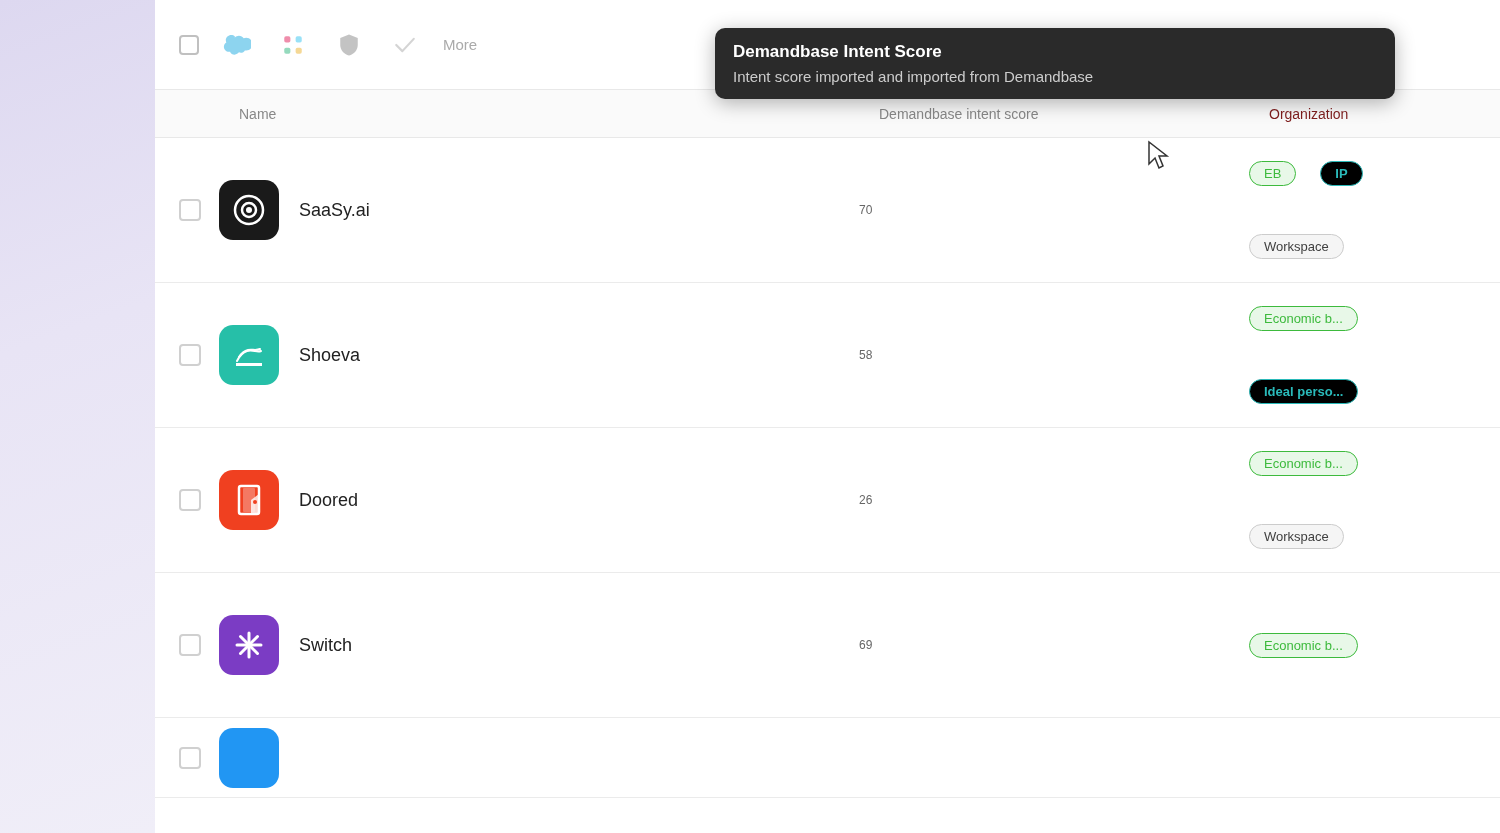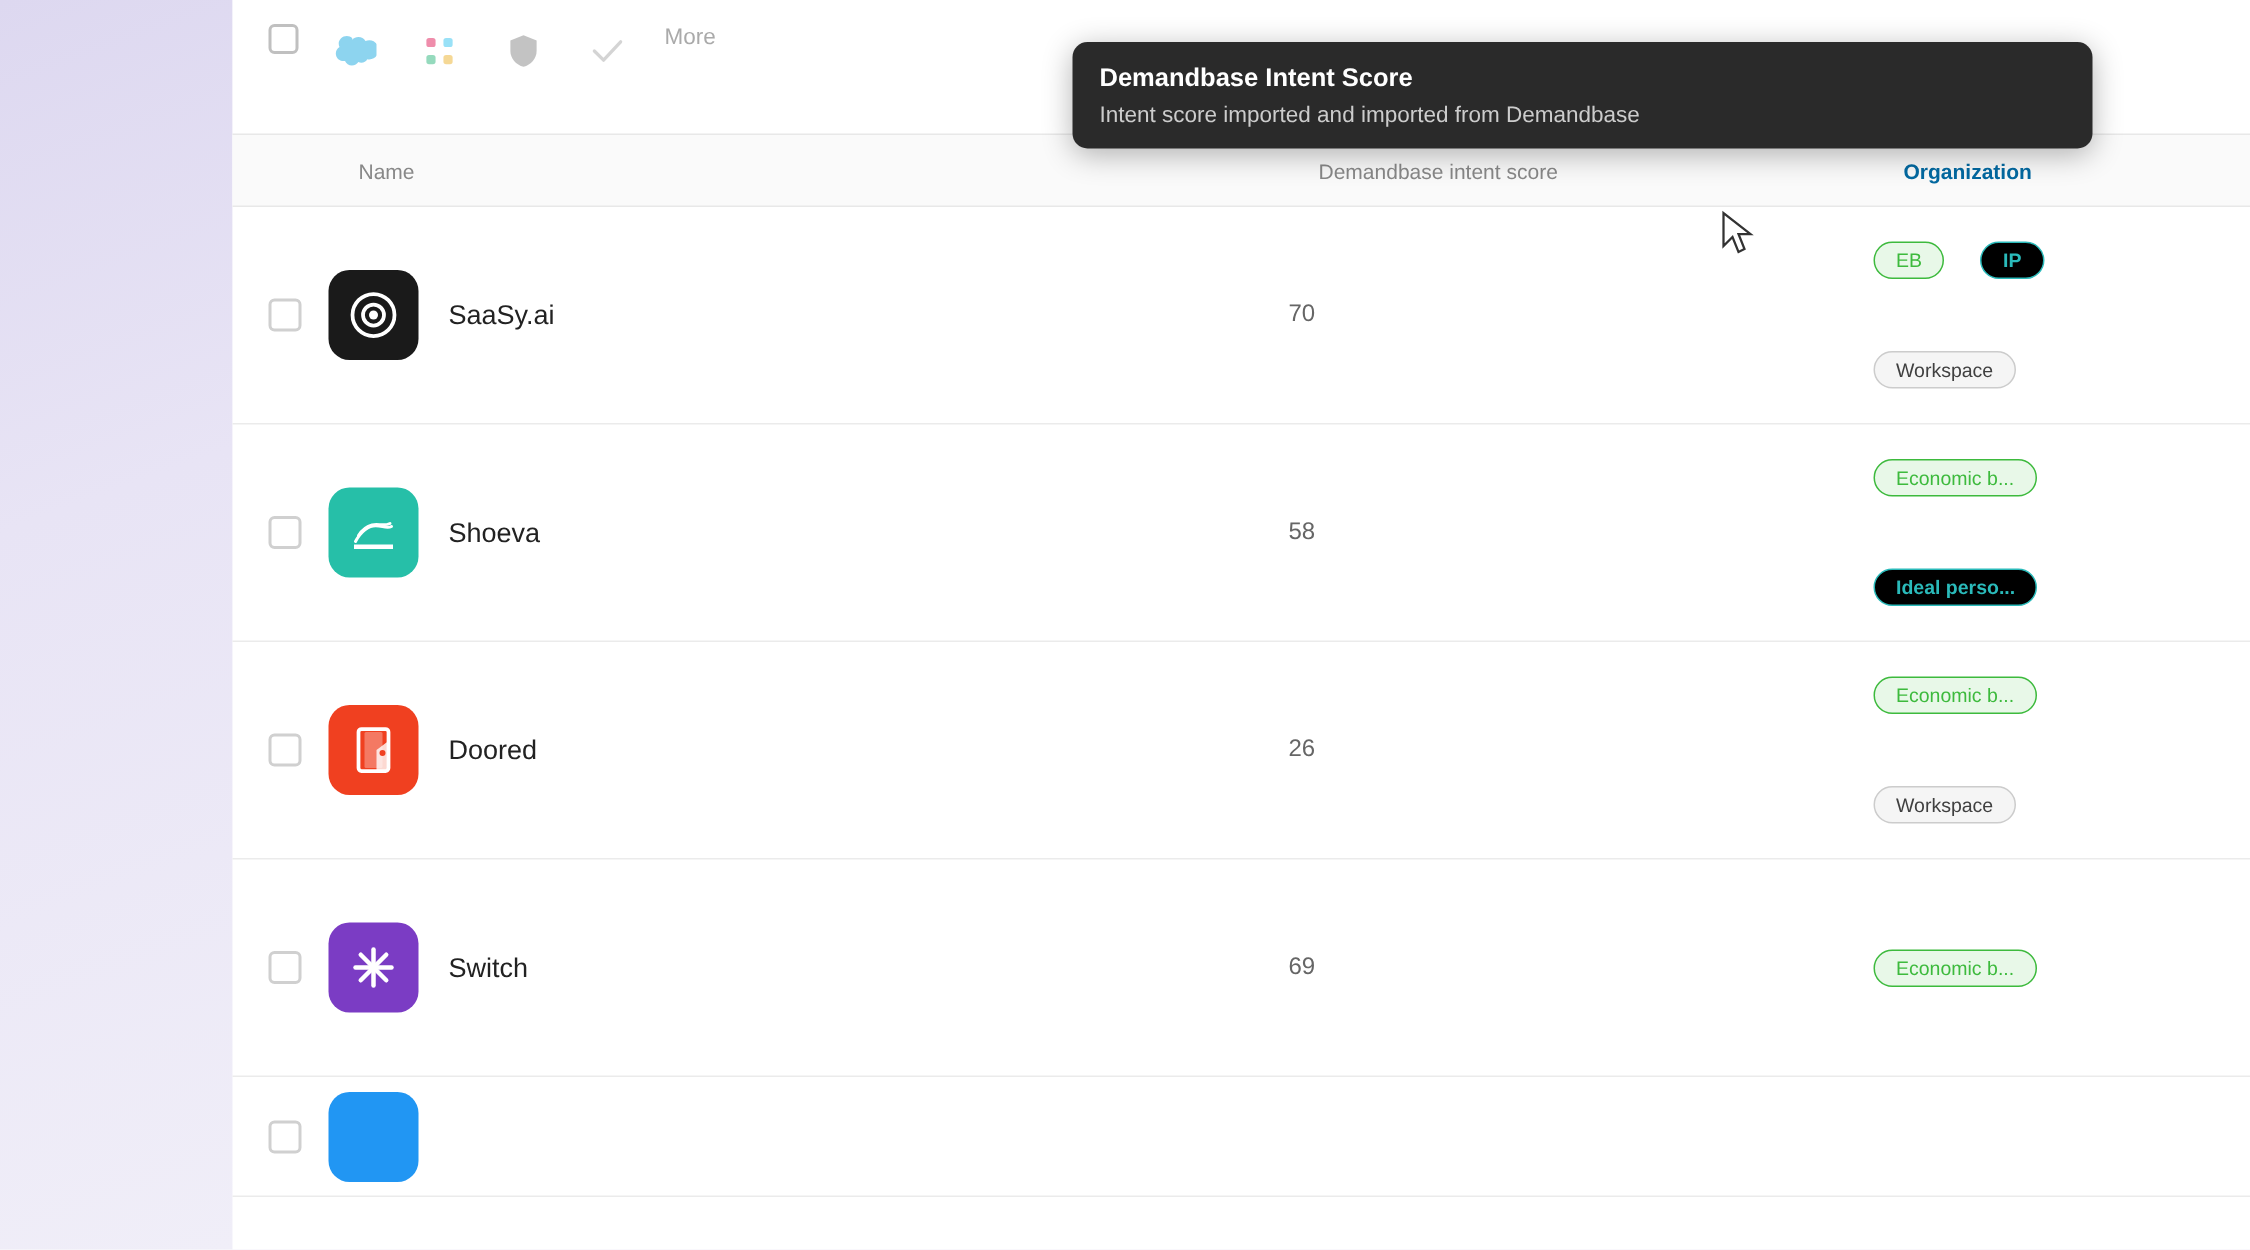--- a/index.html
+++ b/index.html
@@ -26,21 +26,21 @@
       left: 155px;
       top: 0;
       width: 1345px;
       height: 833px;
       background: #ffffff;
     }
 
     
     .toolbar {
       display: flex;
-      align-items: flex-start;
+      align-items: center;
       padding: 16px 24px;
       gap: 20px;
       border-bottom: 1px solid #e8e8e8;
       position: relative;
       height: 90px;
     }
 
     .toolbar-checkbox {
       width: 20px;
       height: 20px;
@@ -117,22 +117,22 @@
     .col-score {
       flex: 0 0 390px;
       font-size: 14px;
       color: #888;
       font-weight: 400;
     }
 
     .col-org {
       flex: 1;
       font-size: 14px;
-      color: #0369a1;
-      font-weight: 700;
+      color: #7f1d1d;
+      font-weight: 400;
     }
 
     
     .cursor-indicator {
       position: absolute;
       left: 990px;
       top: 140px;
       width: 28px;
       height: 28px;
       z-index: 50;
@@ -174,21 +174,21 @@
 
     .app-name {
       font-size: 18px;
       color: #222;
       font-weight: 400;
       flex: 0 0 560px;
     }
 
     .score-value {
       flex: 0 0 390px;
-      font-size: 16px;
+      font-size: 12px;
       color: #666;
       font-weight: 300;
     }
 
     .org-tags {
       flex: 1;
       display: flex;
       flex-wrap: wrap;
       gap: 24px;
       align-items: center;

